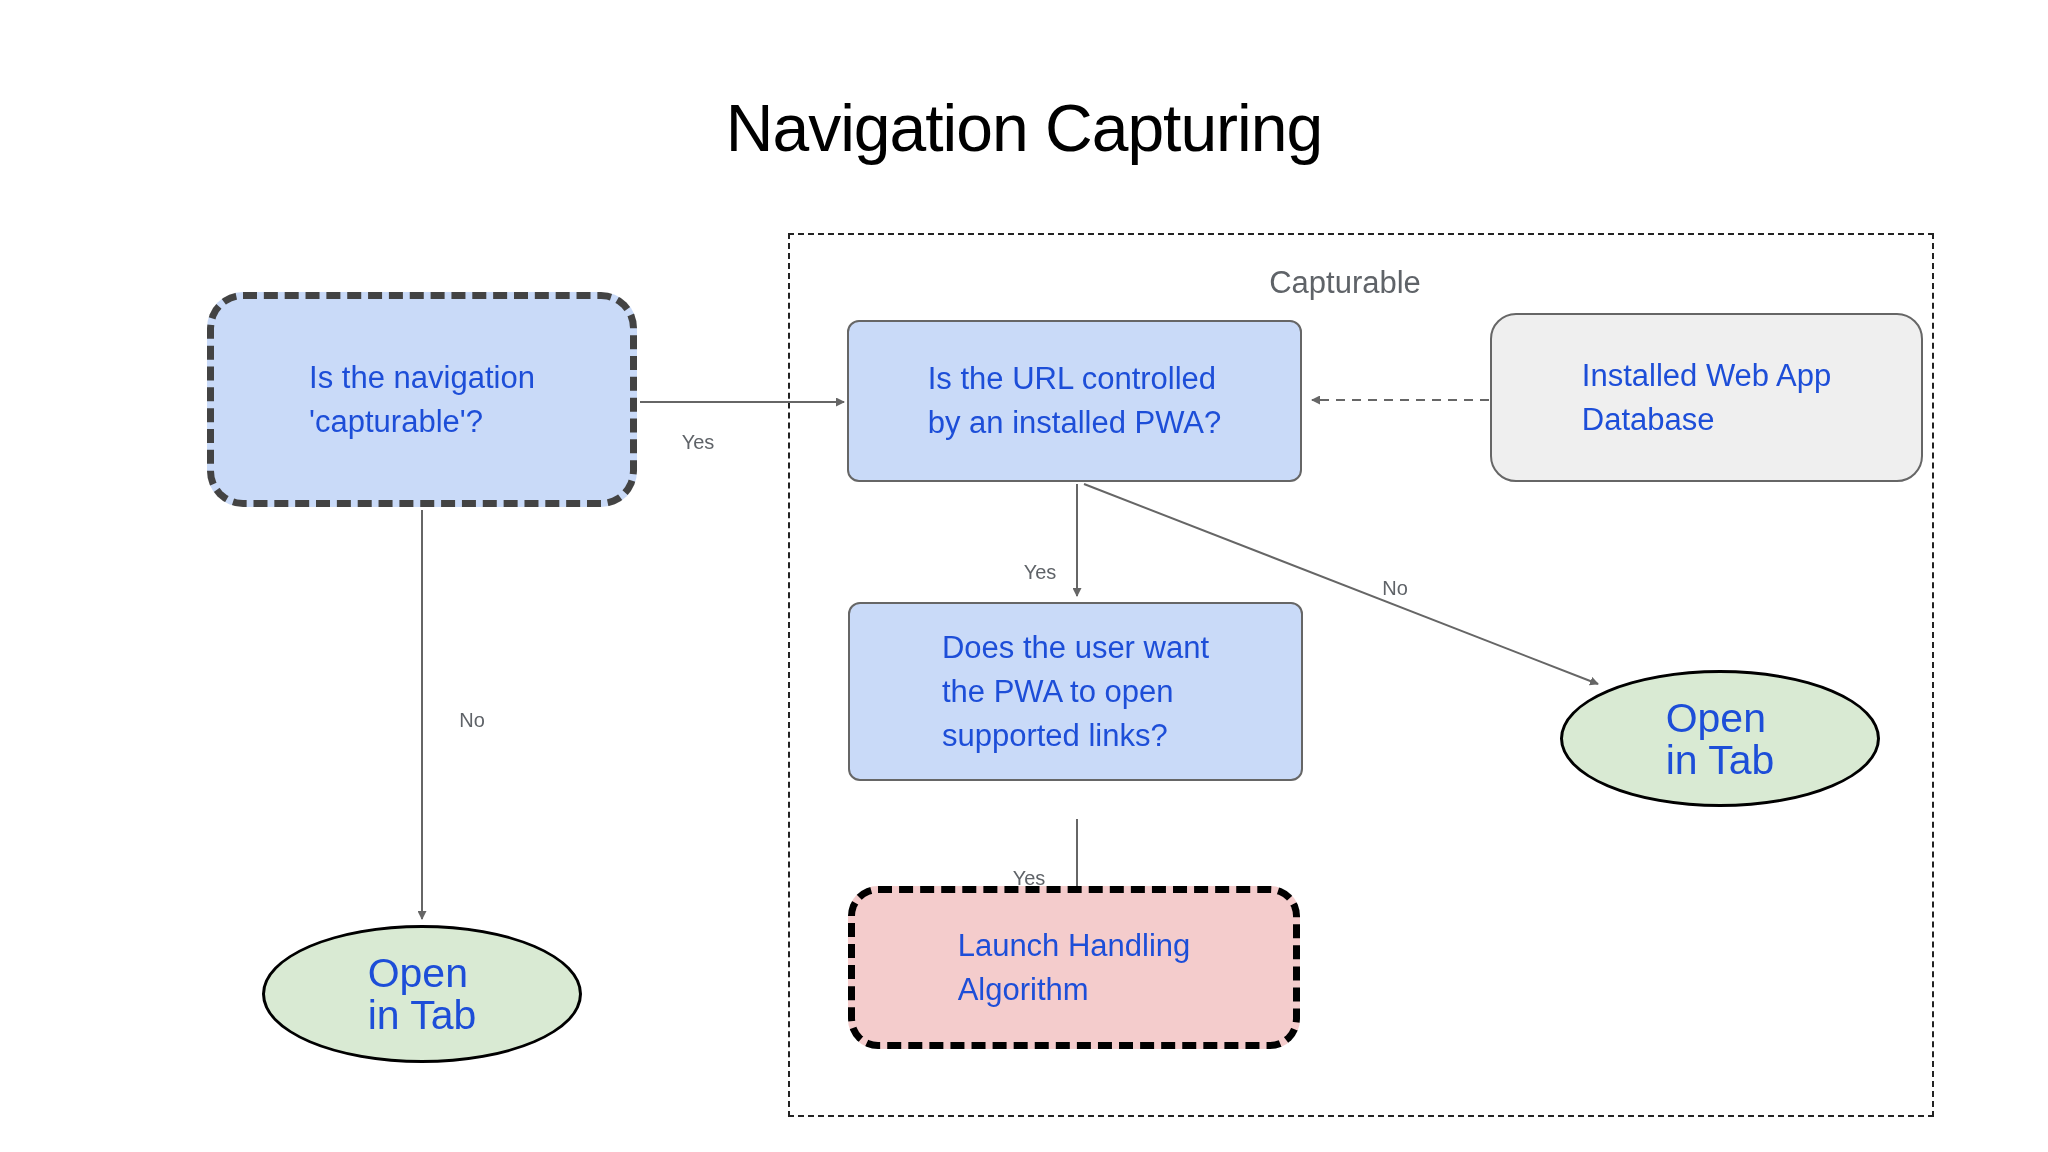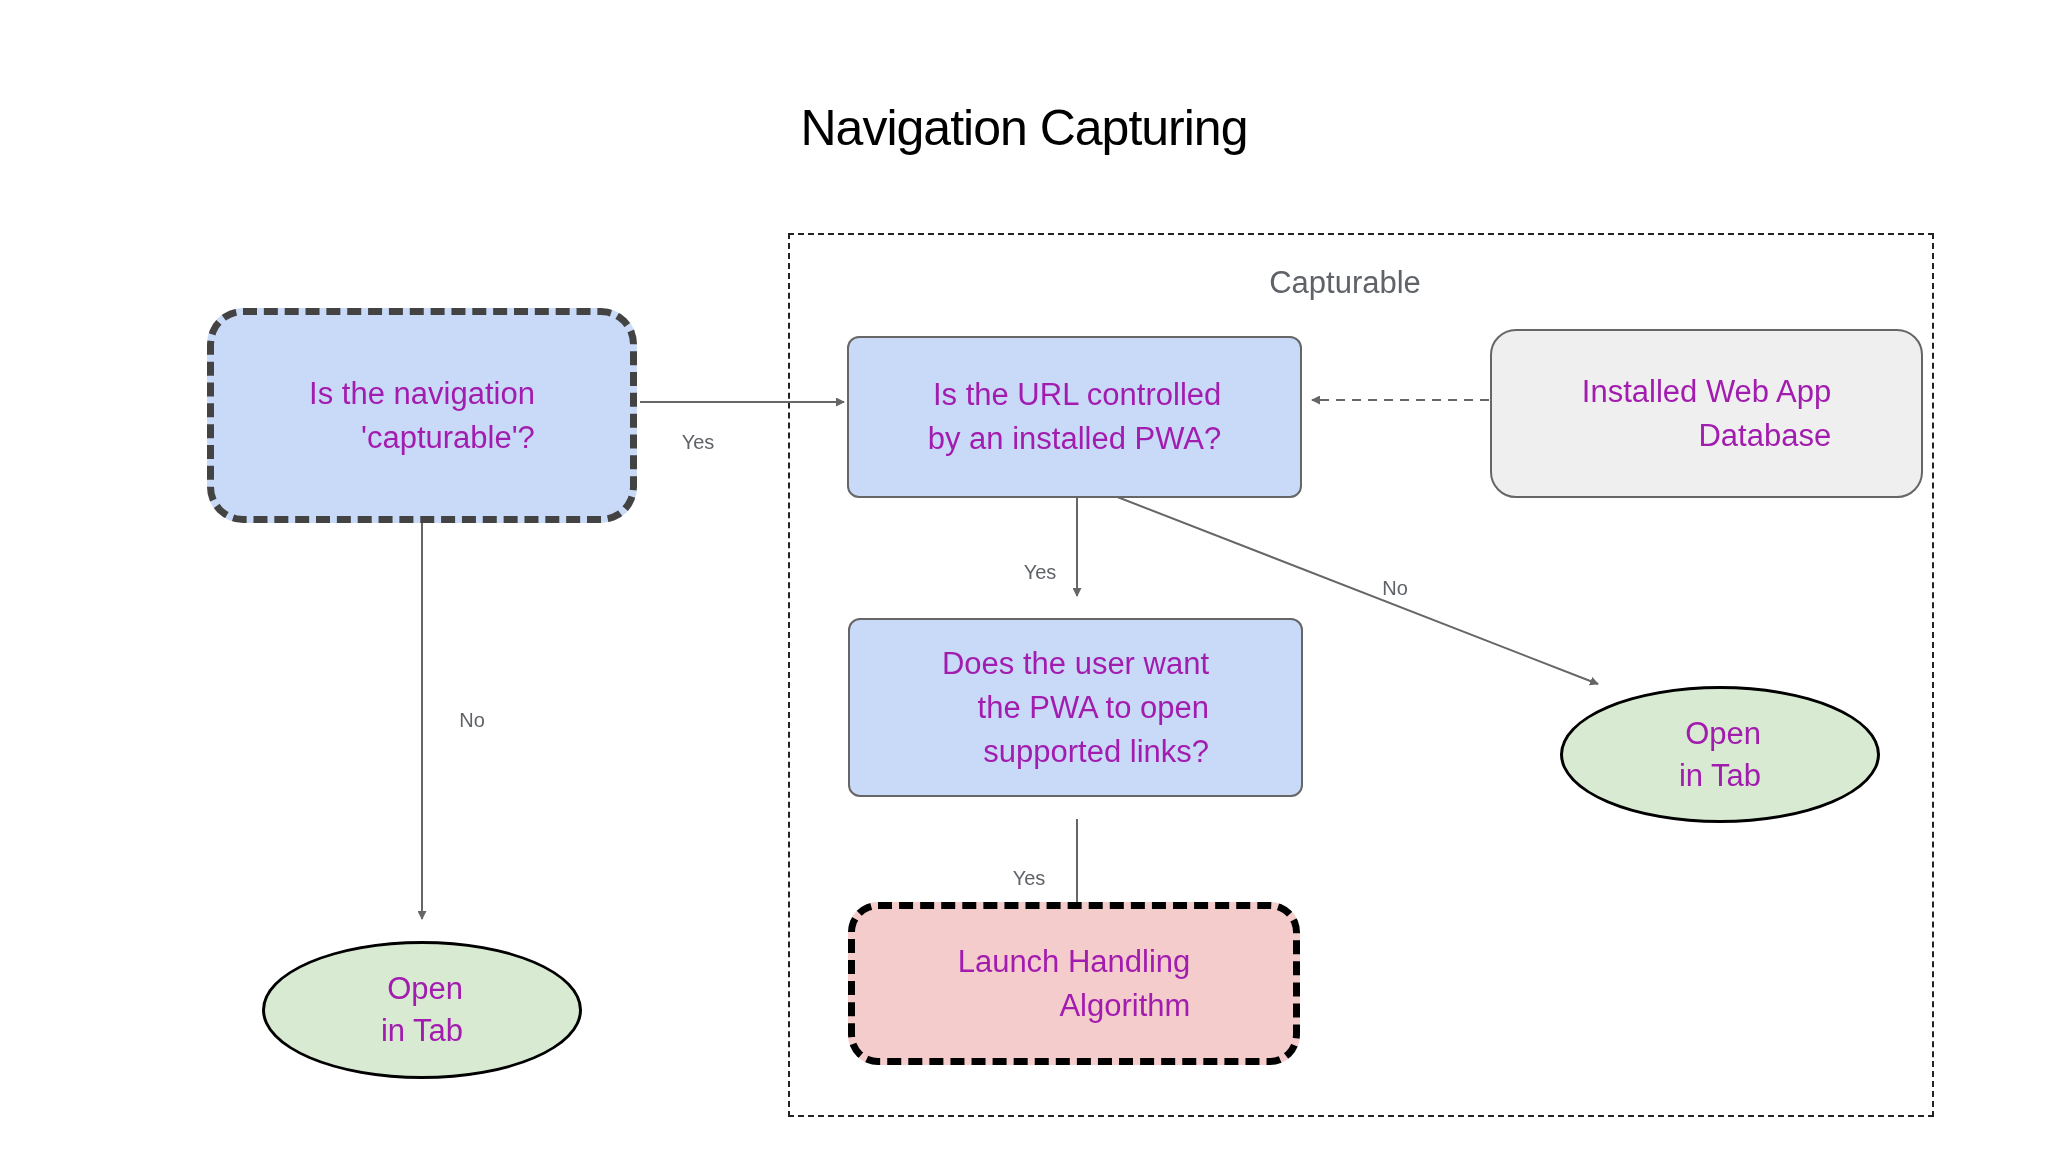--- a/index.html
+++ b/index.html
@@ -2,45 +2,45 @@
 <html style="--blue-fill: #c9daf8; --green-fill: #d9ead3; --pink-fill: #f4cccc; --gray-fill: #efefef; --node-border: #666666; --dark-dash: #434343; --dash-border: #222222; --arrow: #666666; --label-gray: #5f6368; --title-color: #000000;"><head>
 <meta charset="utf-8">
 <style>
   html,body{margin:0;padding:0;background:#ffffff;}
   #canvas{
     position:relative;width:2048px;height:1152px;background:#ffffff;overflow:hidden;
     font-family:"Liberation Sans",sans-serif;
   }
   .title{
     position:absolute;left:0;top:88px;width:2048px;text-align:center;
-    font-size:50px;line-height:80px;color:var(--title-color,#000);letter-spacing:-1px;
+    font-size:66px;line-height:80px;color:var(--title-color,#000);letter-spacing:-1px;
   }
   .group{
     position:absolute;left:788px;top:233px;width:1146px;height:884px;
     border:2px dashed var(--dash-border,#222);box-sizing:border-box;
   }
   .group-label{
     position:absolute;left:1205px;top:265px;width:280px;text-align:center;
     font-size:31px;color:var(--label-gray,#5f6368);
   }
   .node{
     position:absolute;box-sizing:border-box;display:flex;align-items:center;justify-content:center;
-    text-align:right;white-space:pre-line;font-size:31px;line-height:44px;color:#a21caf;margin-top:16px;
+    text-align:left;white-space:pre-line;font-size:31px;line-height:44px;color:#1d4ed8;
   }
   .blue{background:var(--blue-fill,#c9daf8);border:2.5px solid var(--node-border,#666);border-radius:12px;}
   .gray{background:var(--gray-fill,#efefef);border:2.5px solid var(--node-border,#666);border-radius:26px;}
   .dashed-blue{
     background:var(--blue-fill,#c9daf8);border:7px dashed var(--dark-dash,#434343);border-radius:36px;
   }
   .dashed-pink{
     background:var(--pink-fill,#f4cccc);border:7px dashed #000;border-radius:30px;
   }
   .ellipse{
     background:var(--green-fill,#d9ead3);border:3px solid #000;border-radius:50%;
-    font-size:31px;line-height:42px;
+    font-size:41px;line-height:42px;
   }
   .edge-label{
     position:absolute;width:70px;text-align:center;font-size:20px;line-height:36px;
     color:var(--label-gray,#5f6368);
   }
   #arrows{position:absolute;left:0;top:0;pointer-events:none;}
   #arrows line{stroke:var(--arrow,#666);stroke-width:2;}
   #arrows line.dash{stroke-dasharray:9 7;}
 </style>
 </head>

